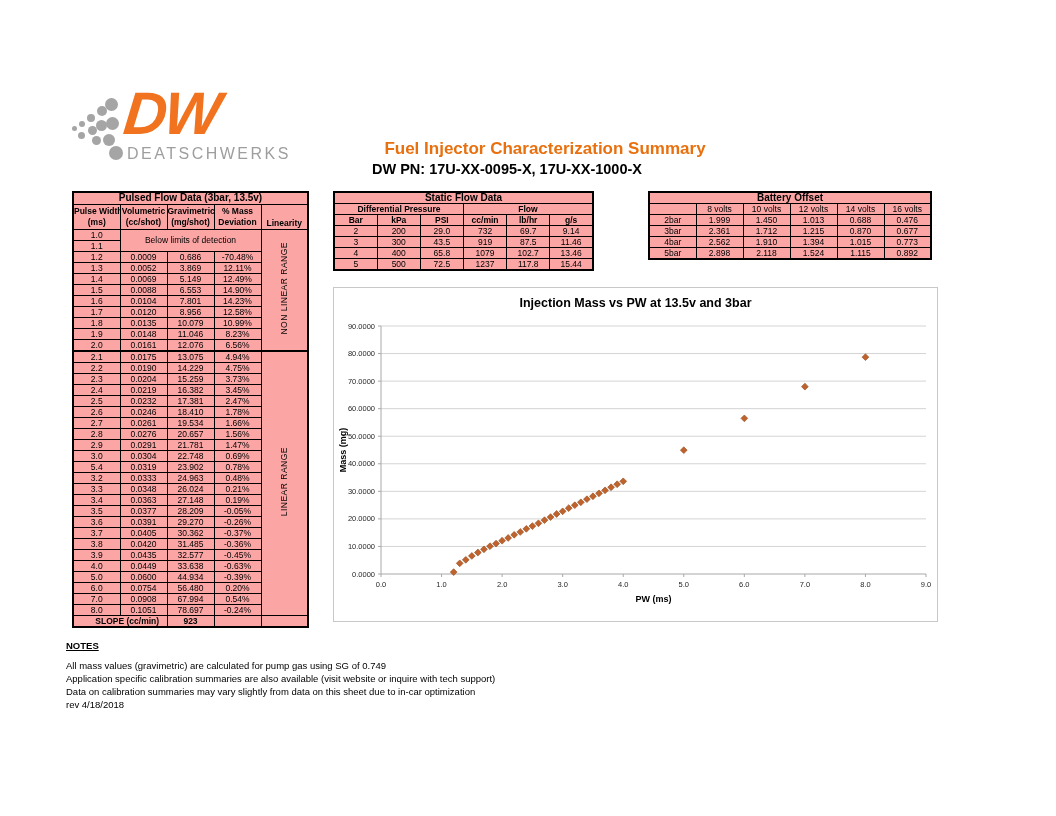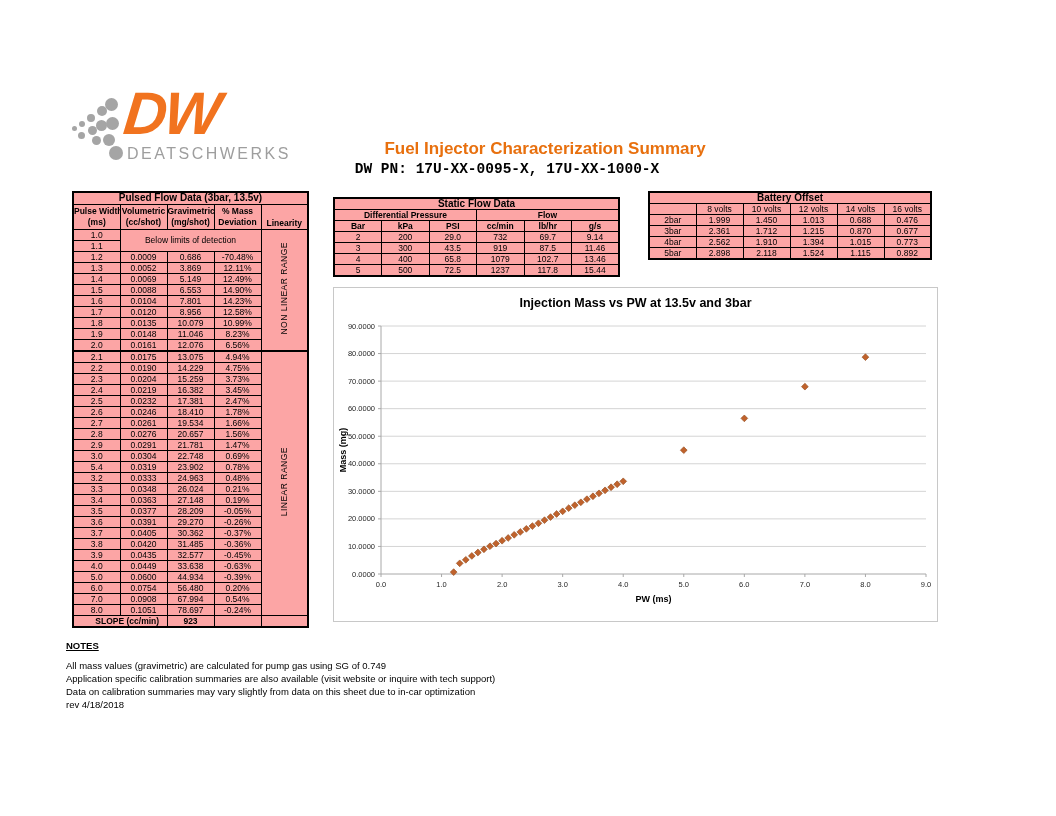--- a/index.html
+++ b/index.html
@@ -12,21 +12,21 @@
   .dot { position:absolute; border-radius:50%; background:#A5A5A5; }
   .logo-dw { position:absolute; left:58px; top:-6px; font-size:60px; font-weight:800; font-style:italic;
              color:#F1731F; letter-spacing:-3px; transform:skewX(-6deg); line-height:1; }
   .logo-brand { position:absolute; left:61px; top:55px; font-size:16px; font-weight:normal;
                 color:#9E9E9E; letter-spacing:2.5px; }
 
   
   .doc-title { position:absolute; left:345px; top:139px; width:400px; text-align:center;
                font-size:17px; font-weight:bold; color:#E8700E; }
   .doc-subtitle { position:absolute; left:307px; top:161px; width:400px; text-align:center;
-                  font-size:14.5px; font-weight:bold; color:#000;font-family:Liberation Mono, monospace; }
+                  font-size:14.5px; font-weight:bold; color:#000; }
 
   
   table.tbl { position:absolute; border-collapse:collapse; border:2px solid #000;
               table-layout:fixed; background:#fca5a5; }
   .tbl th, .tbl td { border:1px solid #000; text-align:center; vertical-align:middle;
                      font-size:8.5px; line-height:10px; height:10.2px; padding:0;
                      overflow:hidden; white-space:nowrap; color:#000; }
   .tbl .title-row th { font-size:10px; font-weight:bold; height:12px; }
   .tbl th { font-weight:bold; }
   .tbl td { font-weight:normal; }
@@ -35,21 +35,21 @@
   #pulsed-table th.colhead { height:25px; line-height:11px; }
   #pulsed-table th.colhead.bottom { vertical-align:bottom; }
   #pulsed-table td.below-det { }
   #pulsed-table td.vert { font-weight:normal; }
   .vert-inner { writing-mode:vertical-rl; transform:rotate(180deg); margin:0 auto;
                 letter-spacing:0.5px; font-size:8.5px; }
   #pulsed-table tr.thick-top td { border-top:2px solid #000; }
   #pulsed-table td.slope-label { font-weight:bold; text-align:center; padding-left:14px; }
   #pulsed-table td.slope-val { font-weight:bold; }
 
-  #static-table { left:333px; top:197px; width:287px; }
+  #static-table { left:333px; top:191px; width:261px; }
   #static-table td, #static-table th { height:10.8px; }
   #battery-table { left:648px; top:191px; width:284px; }
   #battery-table td, #battery-table th { height:10.8px; }
   #battery-table td.rowlab, #battery-table th.vhead { font-weight:normal; }
 
   
   .chart-box { position:absolute; left:333px; top:287px; width:605px; height:335px;
                border:1px solid #C8C8C8; background:#fff; }
   .chart-title { position:absolute; left:0; top:8px; width:100%; text-align:center;
                  font-size:12.5px; font-weight:bold; color:#000; }

